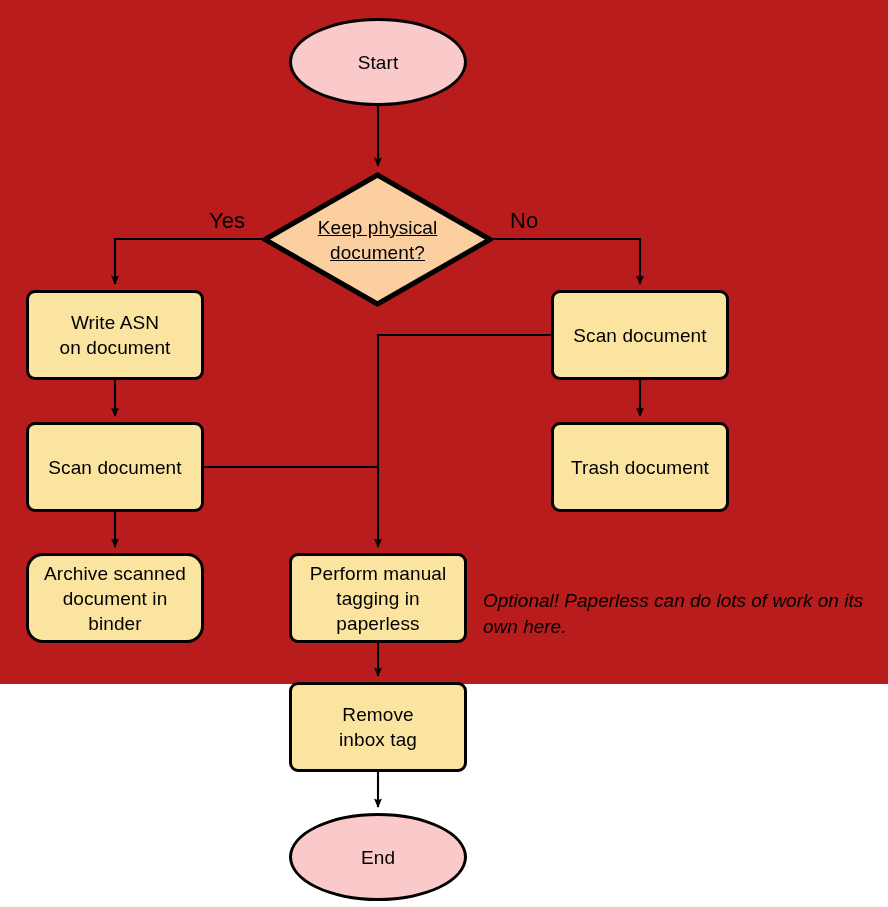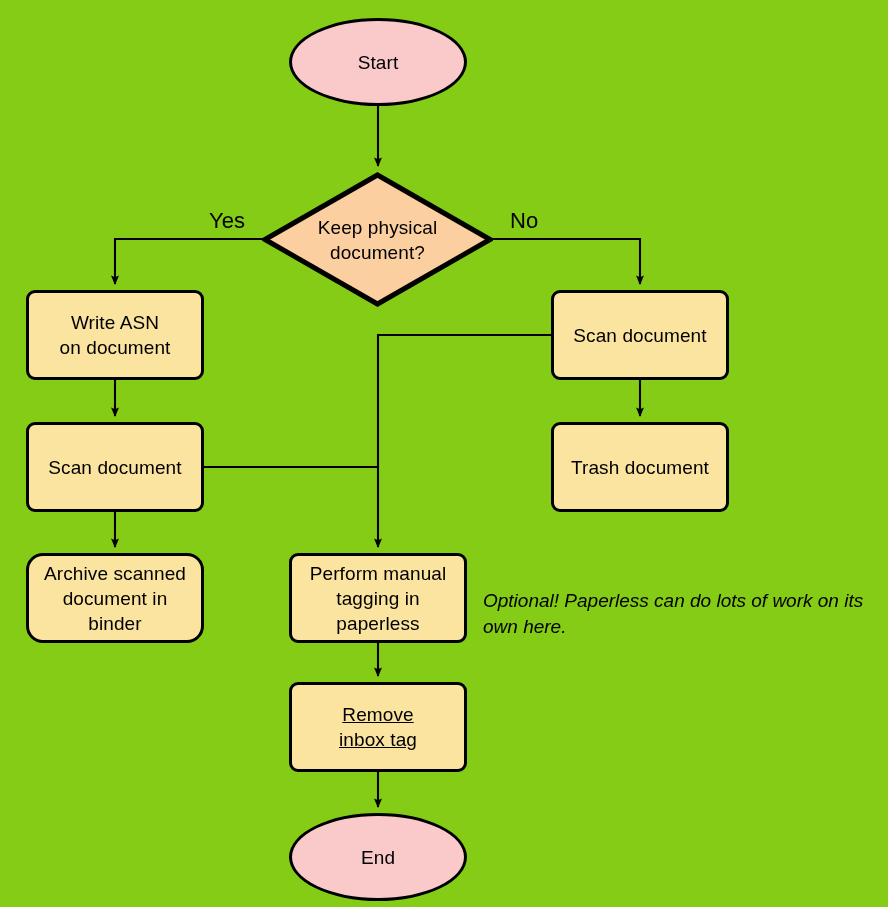--- a/index.html
+++ b/index.html
@@ -9,22 +9,22 @@
   }
   body {
     width: 888px;
     height: 907px;
     font-family: "Liberation Sans", sans-serif;
     overflow: hidden;
   }
   #flow-root {
     position: relative;
     width: 888px;
-    height: 907px;
-    background: #84cc16;
+    height: 684px;
+    background: #b91c1c;
   }
   #edges-layer {
     position: absolute;
     left: 0;
     top: 0;
     width: 888px;
     height: 907px;
     pointer-events: none;
   }
   .node {
@@ -57,20 +57,21 @@
   .decision-shape {
     position: absolute;
     left: 0;
     top: 0;
     width: 100%;
     height: 100%;
   }
   .decision-label {
     position: relative;
     z-index: 2;
+    text-decoration: underline;
   }
   .edge-label {
     position: absolute;
     font-size: 22px;
     line-height: 20px;
     color: #000000;
     white-space: nowrap;
   }
   .annotation {
     position: absolute;
@@ -151,21 +152,21 @@
   <div class="node node-process" style="left:551px; top:422px; width:178px; height:90px;">
     <span>Trash document</span>
   </div>
 
   <div class="node node-process" style="left:289px; top:553px; width:178px; height:90px;">
     <span>Perform manual
 tagging in
 paperless</span>
   </div>
 
-  <div class="node node-process" style="left:289px; top:682px; width:178px; height:90px;text-decoration:underline;">
+  <div class="node node-process" style="left:289px; top:682px; width:178px; height:90px;">
     <span>Remove
 inbox tag</span>
   </div>
 
   <div class="node node-terminal" style="left:289px; top:813px; width:178px; height:88px;">
     <span>End</span>
   </div>
 
   <div class="edge-label" style="left:209px; top:211px;">Yes</div>
 

